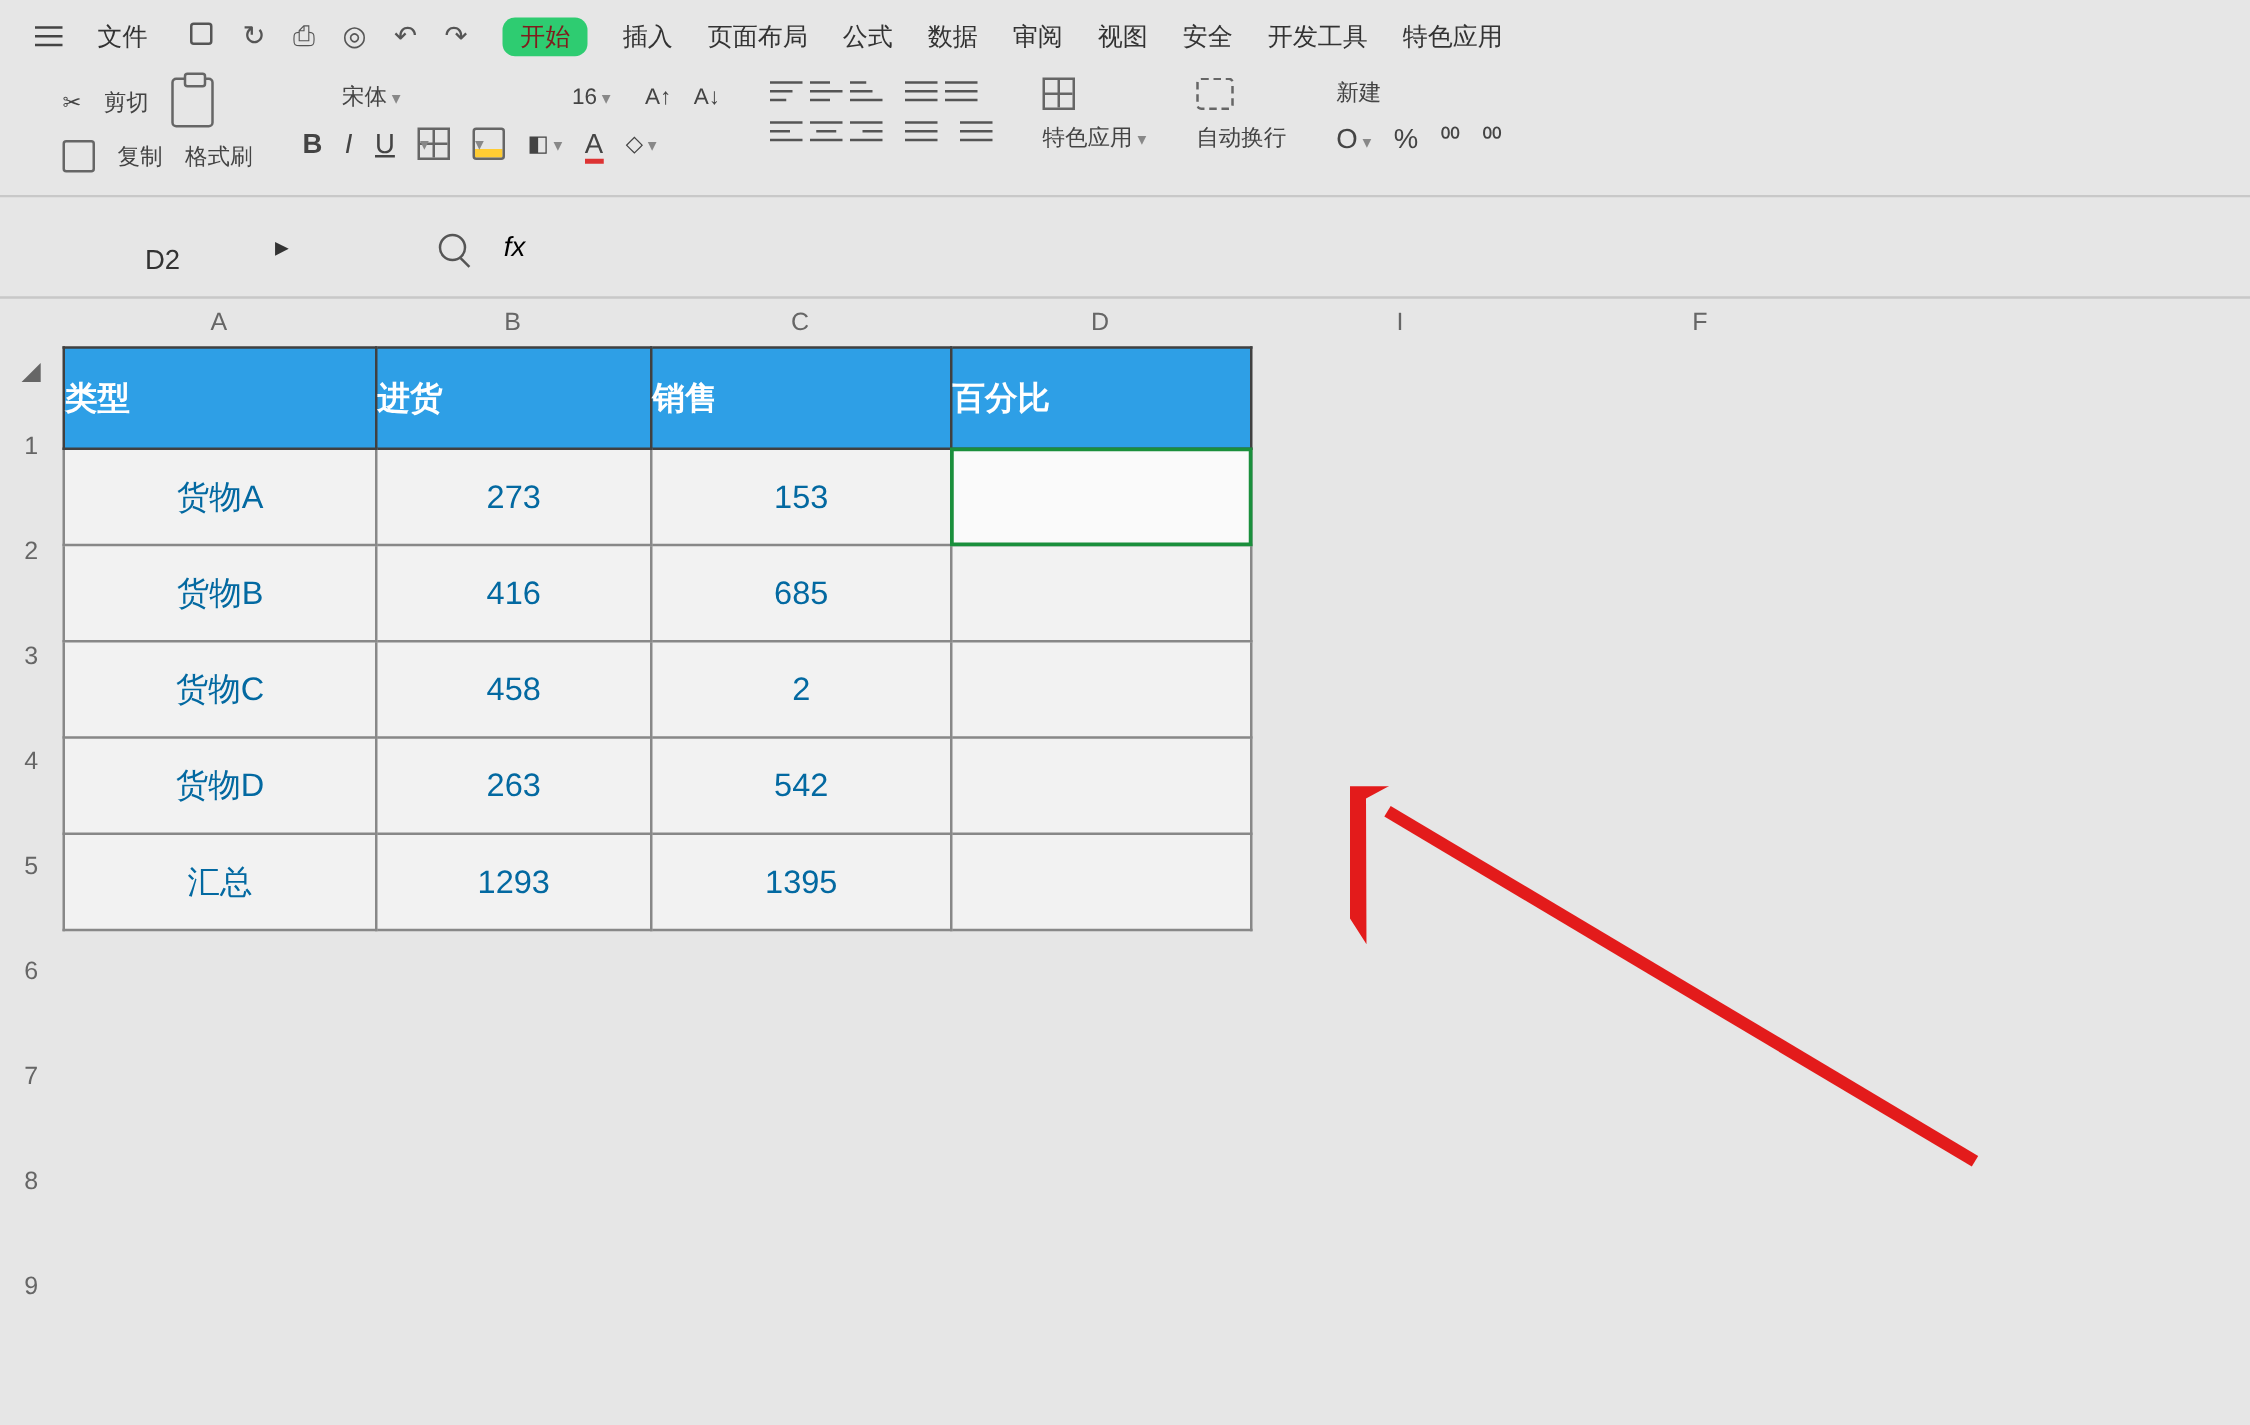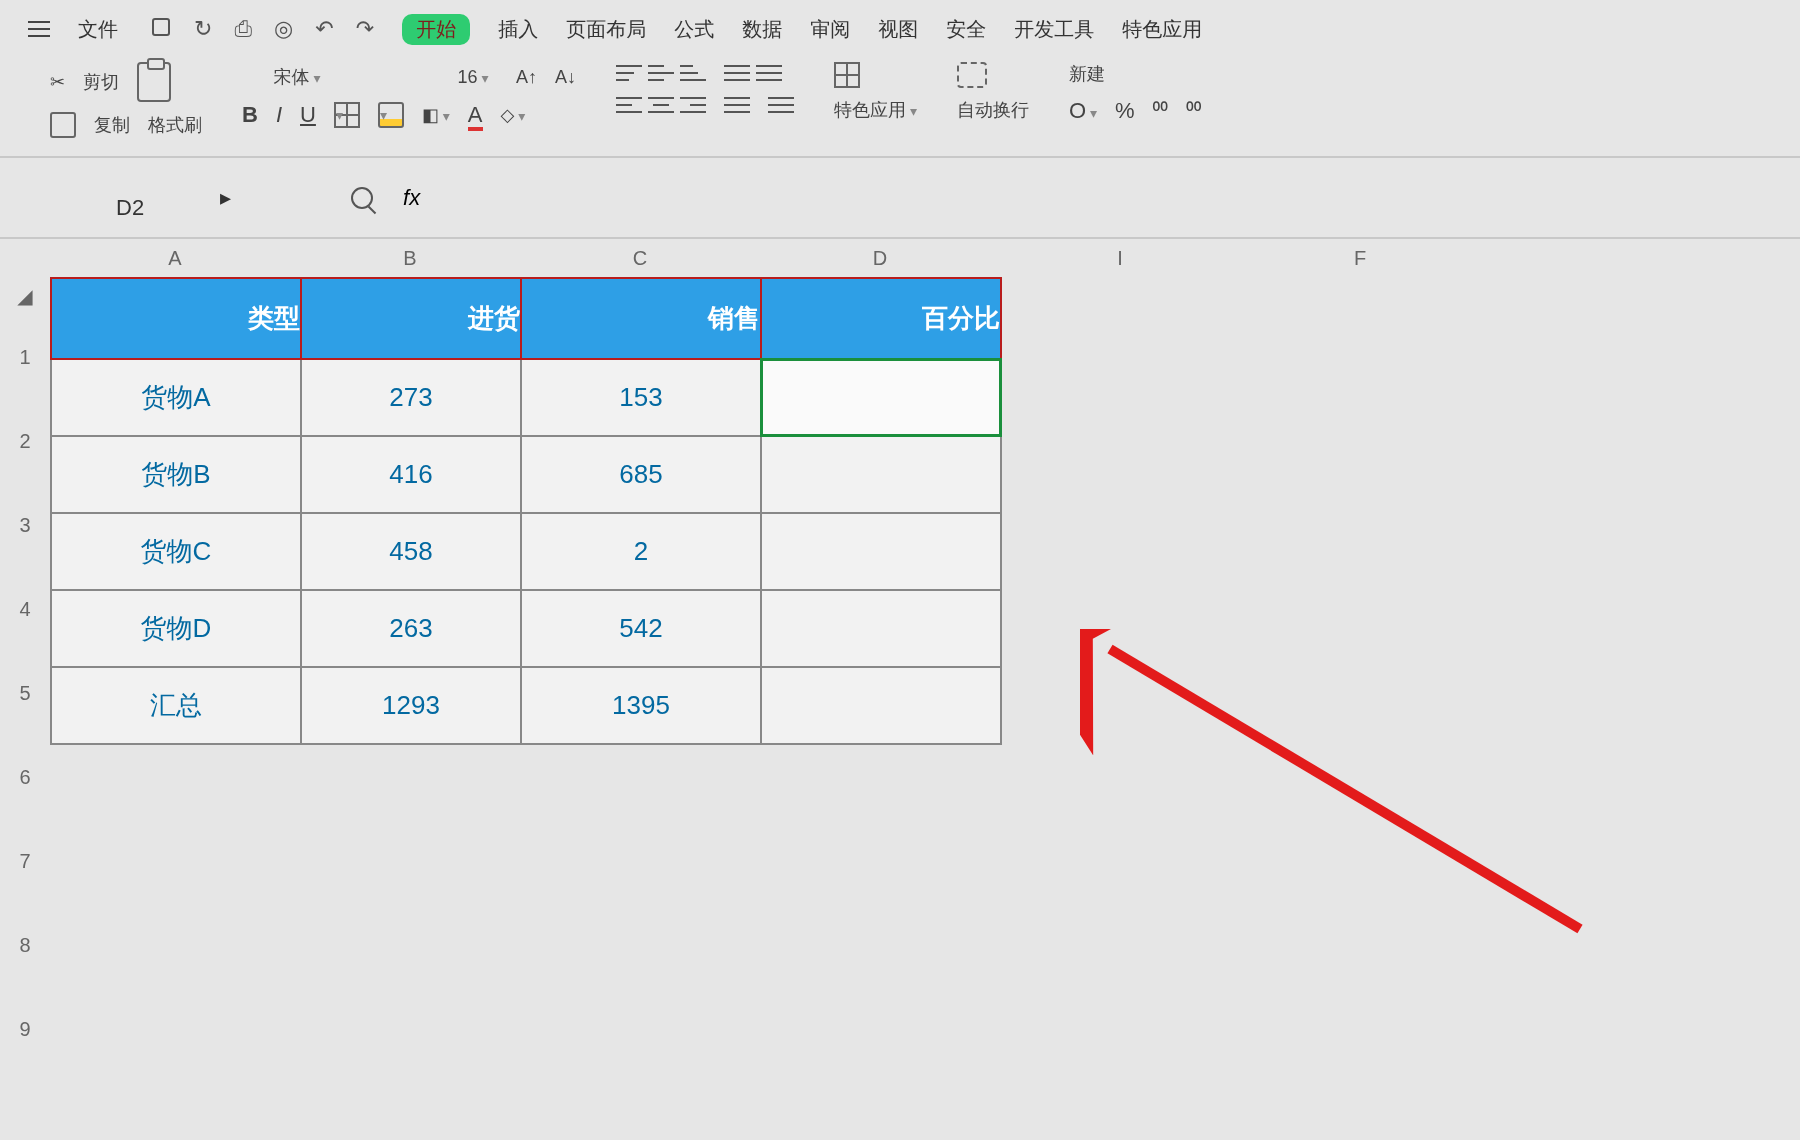--- a/index.html
+++ b/index.html
@@ -83,21 +83,21 @@
   .row-headers { display:flex; flex-direction:column; width:50px; padding-top:38px; }
   .row-hdr { height:84px; display:flex; align-items:center; justify-content:center; color:#666; font-size:20px; }
   .row-hdr.first { height:38px; }
   .col-headers { display:flex; height:38px; }
   .col-hdr { display:flex; align-items:center; justify-content:center; color:#666; font-size:20px; }
   .grid-wrap { position:relative; }
 
   .sheet-table { border-collapse:collapse; }
   .sheet-table th {
     background:#2e9fe6; color:#fff; font-size:26px; font-weight:bold;
-    border:2px solid #b91c1c; padding:22px 0; text-align:right;margin-top:40px;
+    border:2px solid #404040; padding:22px 0; text-align:left;margin-top:40px;
   }
   .sheet-table td {
     border:2px solid #888; padding:20px 0; text-align:center;
     font-size:26px; background:#f2f2f2; color:#0369a1;
   }
   .colA { width:250px; }
   .colB { width:220px; }
   .colC { width:240px; }
   .colD { width:240px; }
   .colE { width:240px; }

